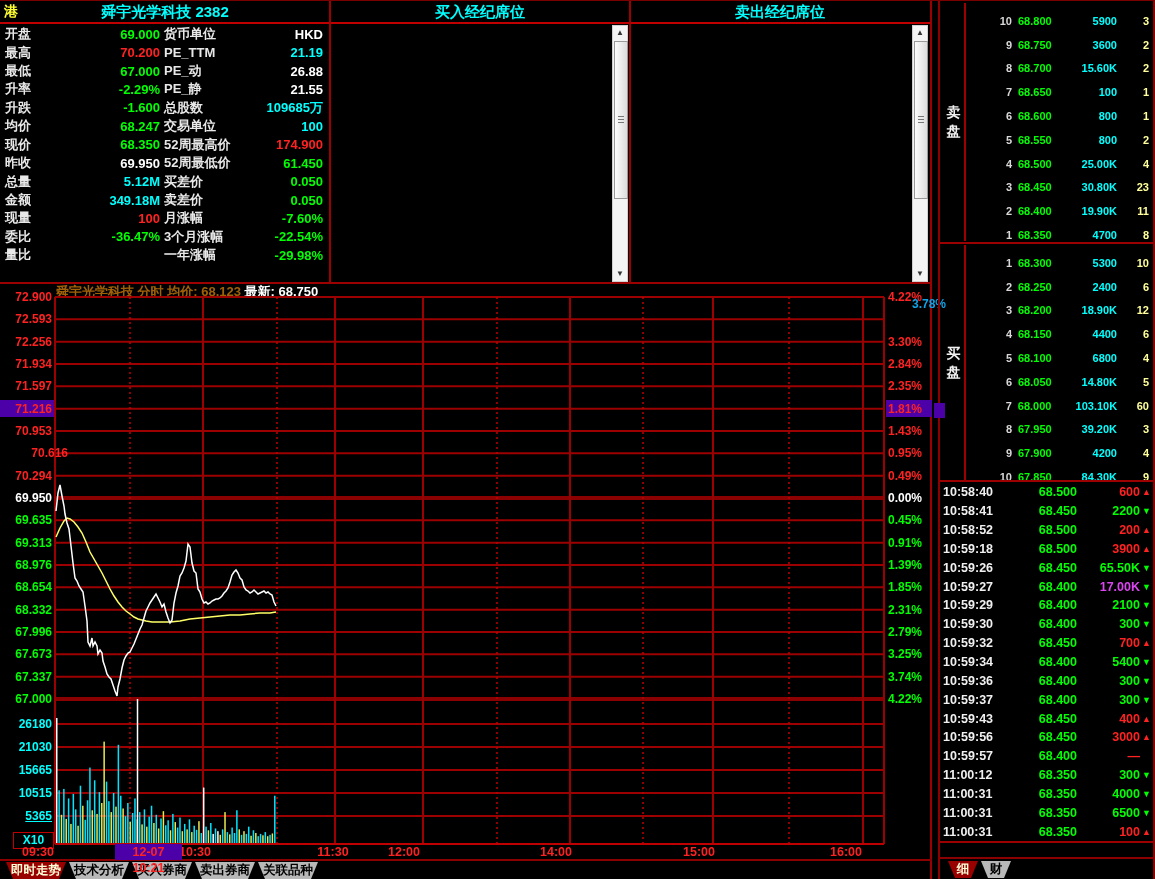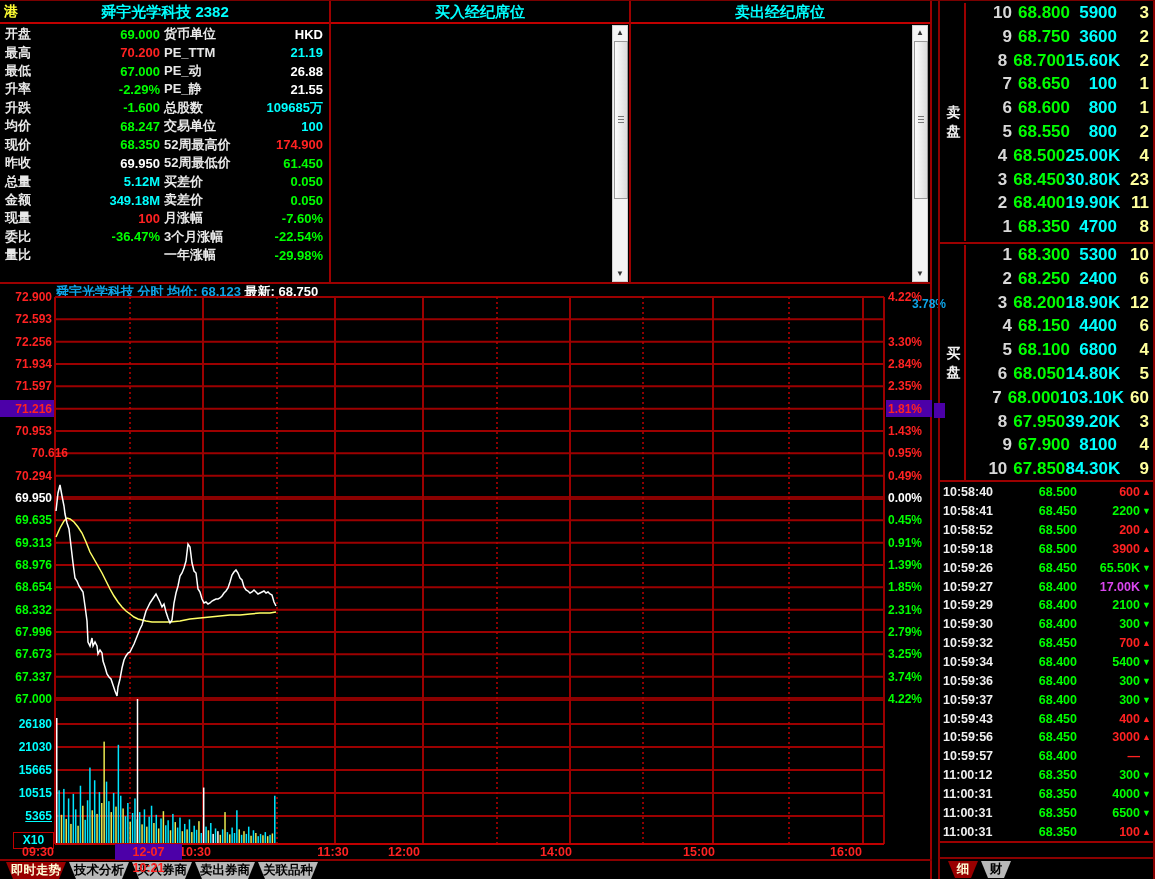--- a/index.html
+++ b/index.html
@@ -2,34 +2,34 @@
 <html><head>
 <meta charset="utf-8">
 <style>
   html,body{margin:0;padding:0;background:#000;}
   #app{position:relative;width:1155px;height:879px;background:#000;overflow:hidden;
        font-family:"Liberation Sans","DejaVu Sans",sans-serif;font-weight:bold;
        border-top:1px solid #7a0000;box-sizing:border-box;}
   .abs{position:absolute;}
   .vline{position:absolute;width:2px;background:#9c0000;}
   .hline{position:absolute;height:2px;background:#9c0000;}.white{color:#ffffff}
-  .yellow{color:#0ea5e9}
+  .yellow{color:#a16207}
   #info-title{position:absolute;left:0;top:0;width:330px;height:21px;}
   .panel-title{position:absolute;top:2px;width:100%;text-align:center;color:#00ffff;font-size:15px;}
   #market-tag{position:absolute;left:4px;top:2px;color:#ffff33;font-size:14px;}
   .info-row{display:flex;align-items:center;height:18.43px;font-size:13px;}
   .il1{width:62px;padding-left:5px;color:#e8e8e8;white-space:nowrap;}
   .iv1{width:93px;text-align:right;white-space:nowrap;}
   .il2{width:96px;padding-left:4px;color:#e8e8e8;white-space:nowrap;}
   .iv2{flex:1;text-align:right;padding-right:7px;white-space:nowrap;}
   .scrollbar{position:absolute;width:16px;background:#f4f4f4;border:1px solid #d0d0d0;box-sizing:border-box;}
   .sb-arrow{position:absolute;left:0;width:100%;height:14px;color:#333;font-size:8px;text-align:center;line-height:14px;}
   .sb-thumb{position:absolute;left:1px;width:12px;background:linear-gradient(90deg,#fdfdfd,#dcdcdc);border:1px solid #9a9a9a;}
   .sb-grip{position:absolute;left:3px;width:6px;height:1px;background:#777;}
-  .ob-row{display:flex;align-items:flex-start;height:23.8px;font-size:17px;}
+  .ob-row{display:flex;align-items:flex-end;height:23.8px;font-size:11px;}
   .ob-lvl{width:46px;text-align:right;color:#d8d8d8;}
   .ob-price{width:58px;padding-left:6px;color:#00ff00;}
   .ob-vol{flex:1;text-align:right;color:#00ffff;}
   .ob-cnt{width:32px;text-align:right;padding-right:4px;color:#ffff9c;}
   .side-label{position:absolute;left:0;top:0;width:27px;height:100%;display:flex;flex-direction:column;
        justify-content:center;align-items:center;color:#f0f0f0;font-size:14px;line-height:19px;}
   .tick-row{display:flex;align-items:center;height:18.85px;font-size:12.5px;}
   .tk-time{width:66px;padding-left:3px;color:#f0f0f0;}
   .tk-price{width:68px;text-align:right;color:#00ff00;}
   .tk-vol{flex:1;text-align:right;}
@@ -497,21 +497,21 @@
           </div>
           <div class="ob-row">
             <span class="ob-lvl">8</span>
             <span class="ob-price">67.950</span>
             <span class="ob-vol">39.20K</span>
             <span class="ob-cnt">3</span>
           </div>
           <div class="ob-row">
             <span class="ob-lvl">9</span>
             <span class="ob-price">67.900</span>
-            <span class="ob-vol">8100</span>
+            <span class="ob-vol">4200</span>
             <span class="ob-cnt">4</span>
           </div>
           <div class="ob-row">
             <span class="ob-lvl">10</span>
             <span class="ob-price">67.850</span>
             <span class="ob-vol">84.30K</span>
             <span class="ob-cnt">9</span>
           </div>
         </div>
     </div>

